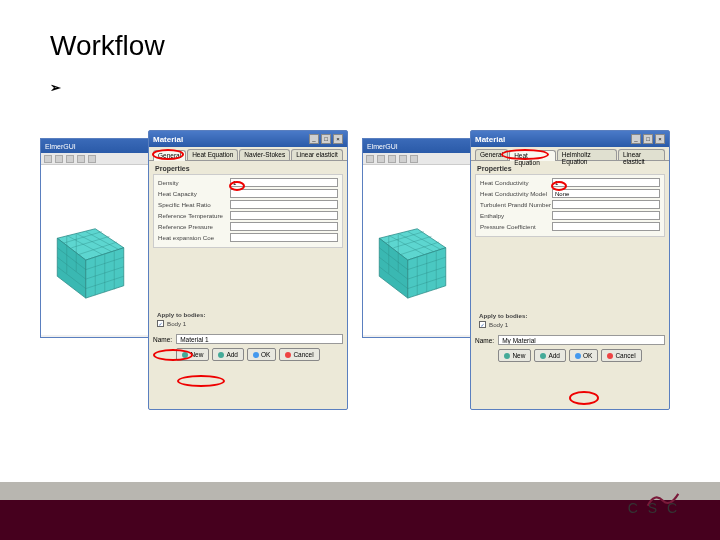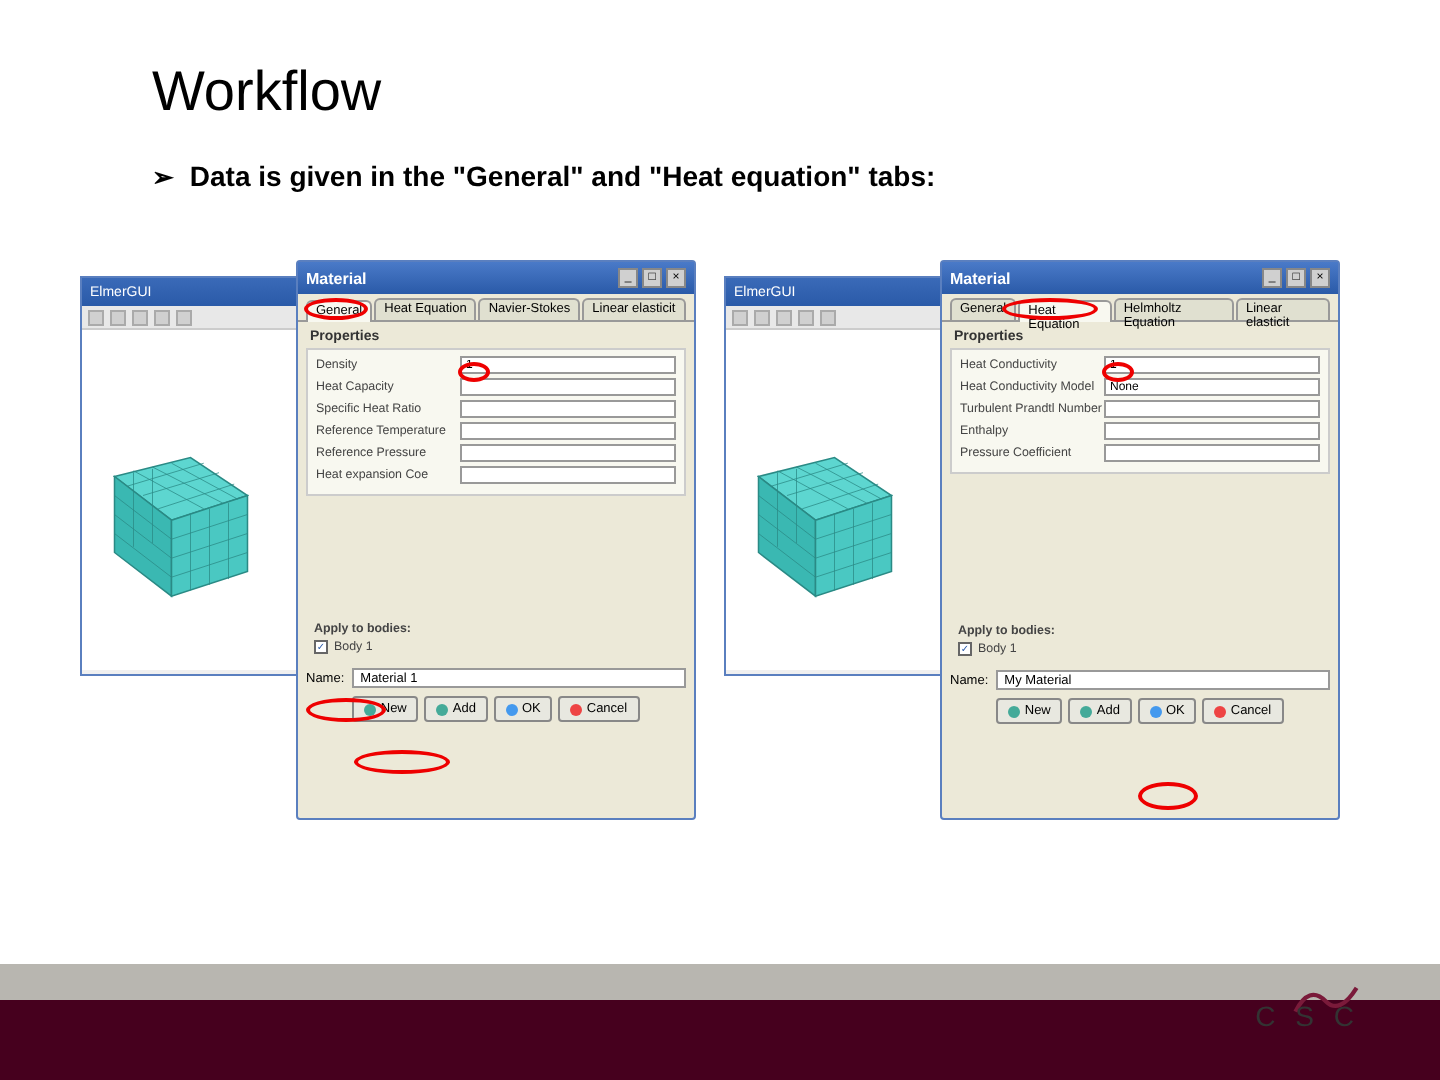--- a/index.html
+++ b/index.html
@@ -1,17 +1,17 @@
 <!DOCTYPE html>
 <html><head>
 <meta charset="utf-8">
 <style>
   * { box-sizing: border-box; margin: 0; padding: 0; }
   body { width: 720px; height: 540px; background: #fff; font-family: Arial, sans-serif; position: relative; }
-  .slide { width: 720px; height: 540px; padding: 30px 50px 0 76px; position: relative; }
+  .slide { width: 720px; height: 540px; padding: 30px 50px 0 50px; position: relative; }
   .title { font-size: 28px; font-weight: normal; margin-bottom: 18px; }
   .bullet { display: flex; align-items: center; font-size: 14px; font-weight: bold; margin-bottom: 12px; }
   .bullet-icon { margin-right: 8px; font-size: 13px; }
   .panels { display: flex; gap: 12px; position: absolute; left: 40px; top: 130px; }
   .panel { width: 310px; height: 290px; position: relative; }
   .appwin { position: absolute; left: 0; top: 8px; width: 120px; height: 200px; background: #f0f0f0; border: 1px solid #5a7fbf; }
   .apptitle { height: 14px; background: linear-gradient(#3a6ab8,#2a5aa8); display: flex; align-items: center; padding: 0 4px; }
   .apptitle span { color: #fff; font-size: 7px; }
   .toolbar { height: 12px; background: #e8e8e8; border-bottom: 1px solid #ccc; display:flex; gap:3px; padding:2px 3px; }
   .tb { width:8px; height:8px; background:#d0d0d0; border:1px solid #aaa; }
@@ -51,21 +51,20 @@
   .logo-mark svg { width:100%; height:100%; }
   .logo-text { font-size:14px; letter-spacing:3px; color:#333; position:absolute; right:40px; bottom:24px; }
 </style>
 </head>
 <body>
 
 <div class="slide">
   <h1 class="title">Workflow</h1>
   <div class="bullet">
     <span class="bullet-icon">➢</span>
-    <span>Data is given in the "General" and "Heat equation" tabs:</span>
   </div>
 
   <div class="panels">
 
     <div class="panel">
       <div class="appwin">
         <div class="apptitle">
             <span>ElmerGUI</span>
           </div>
         <div class="toolbar">

